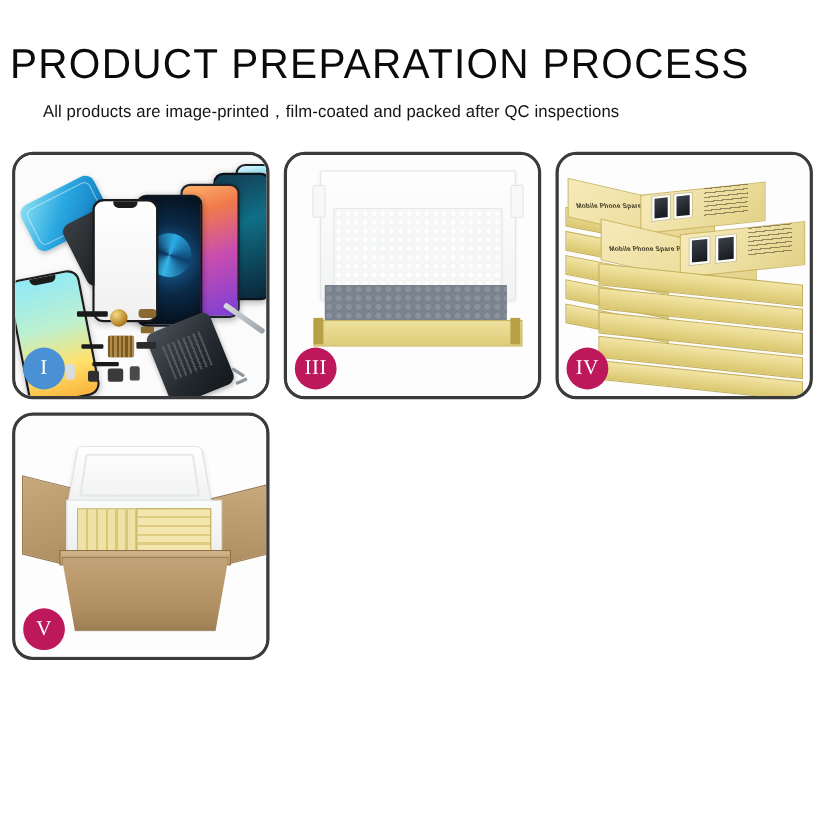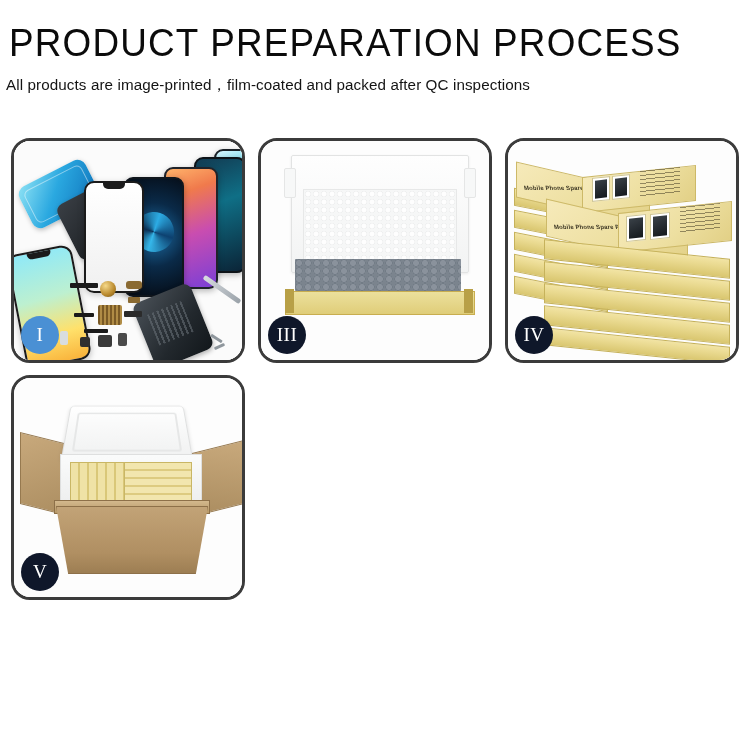--- a/index.html
+++ b/index.html
@@ -11,22 +11,22 @@
     width: 750px;
     height: 750px;
     font-family: "Liberation Sans", sans-serif;
     overflow: hidden;
     position: relative;
   }
 
   
   .header {
     width: 602px;
-    padding-top: 24px;
-    text-align: left;
+    padding-top: 40px;
+    text-align: center;
   }
   .title {
     font-family: "Liberation Sans", sans-serif;
     font-size: 38px;
     font-weight: 400;
     letter-spacing: 1.2px;
     color: #0b0b0b;
     line-height: 1.05;
     transform: scaleX(0.97);
     white-space: nowrap;
@@ -79,21 +79,21 @@
     border-radius: 50%;
     background: #4a90d4;
     color: #ffffff;
     font-family: "Liberation Serif", serif;
     font-size: 19px;
     line-height: 38px;
     text-align: center;
     letter-spacing: 0.5px;
     z-index: 40;
   }
-  .badge.lite { background: #0f172a; }
+  .badge.lite { background: #be185d; }
 
   
   .p1bg { position:absolute; inset:0; background:#fbfbfb; }
   .scr-blue {
     position: absolute; left: 8px; top: 30px;
     width: 74px; height: 46px;
     background: linear-gradient(135deg,#8fe3f5 0%,#2aa8e0 45%,#0d6fb8 100%);
     border-radius: 9px;
     transform: rotate(-27deg);
     box-shadow: 0 2px 5px rgba(0,0,0,.25);

